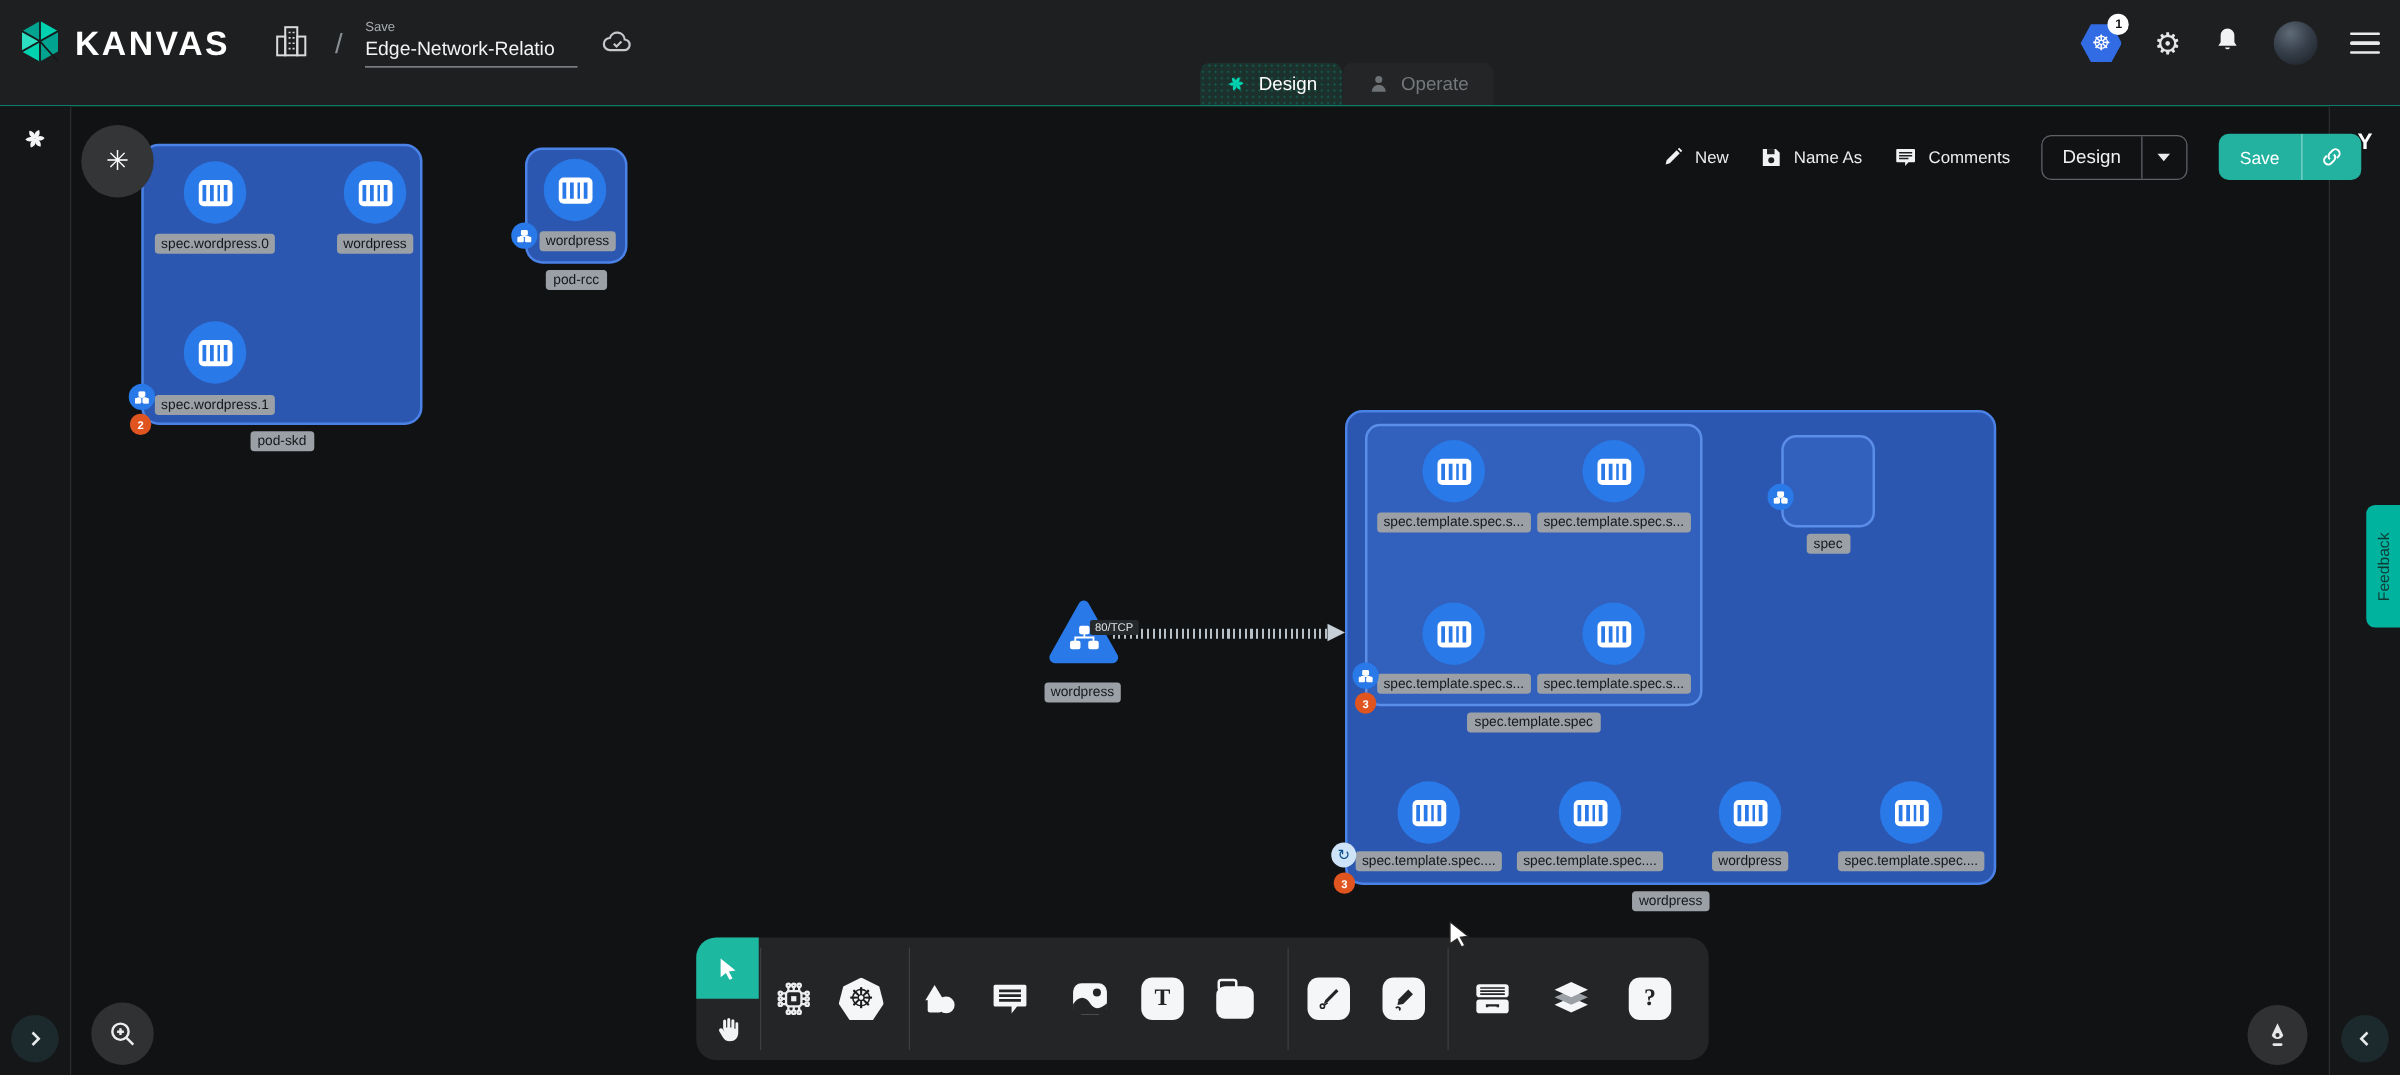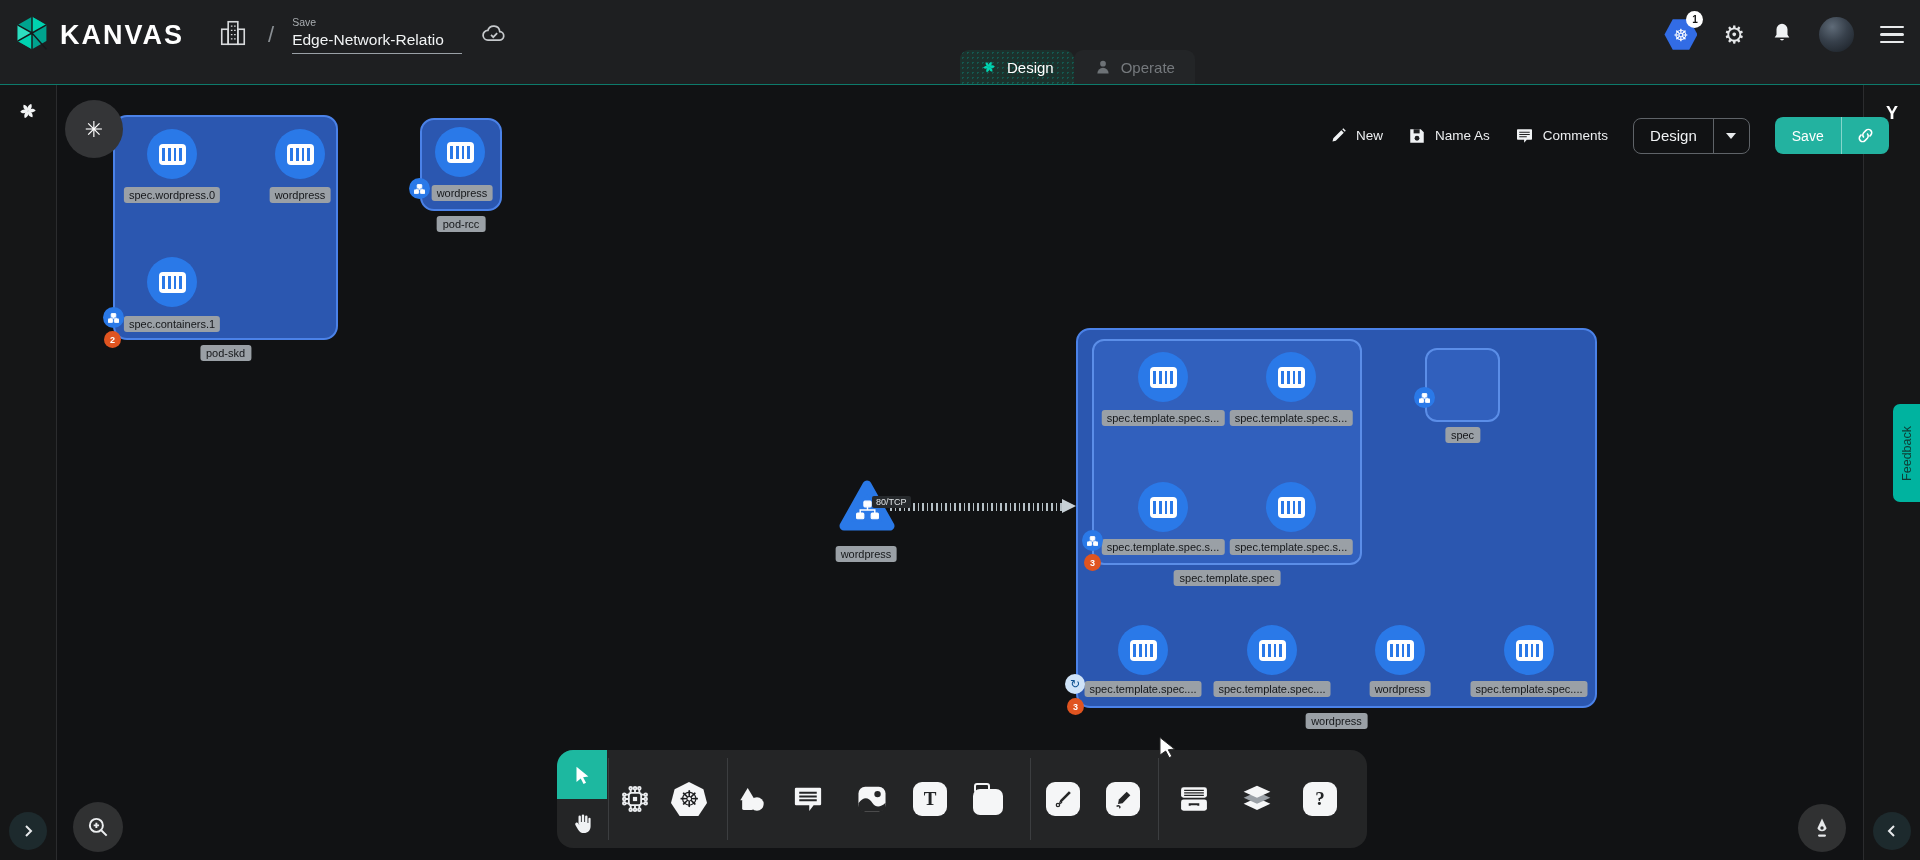--- a/index.html
+++ b/index.html
@@ -42,21 +42,21 @@
   .float-btn { position:absolute; border-radius:50%; background:#303132; display:flex; align-items:center; justify-content:center; }
   .zoom-btn { left:73px; top:717px; width:50px; height:50px; }
   .nib-btn { left:1798px; top:719px; width:48px; height:48px; }
   .gear-circle { left:65px; top:15px; width:58px; height:58px; background:#343537; z-index:8; color:#fff; }
   .gear-circle span { font-size:22px; font-family:"DejaVu Sans", sans-serif; }
 
   .feedback { position:absolute; right:0; top:319px; width:27px; height:98px; background:#00b39f; border-radius:7px 0 0 7px; display:flex; align-items:center; justify-content:center; z-index:9; }
   .feedback span { writing-mode:vertical-rl; transform:rotate(180deg); color:#0e3c34; font-size:12.5px; }
 
   
-  .actions-bar { position:absolute; left:1330px; top:32px; display:flex; align-items:center; gap:25px; }
+  .actions-bar { position:absolute; left:1330px; top:22px; display:flex; align-items:center; gap:25px; }
   .abtn { display:flex; align-items:center; gap:9px; color:#eceef0; font-size:13.5px; }
   .actions-split { display:flex; align-items:center; height:36px; border:1.5px solid #5f6368; border-radius:8px; color:#f0f2f4; overflow:hidden; }
   .actions-split .txt { padding:0 16px; font-size:15px; }
   .actions-split .car { width:36px; height:100%; border-left:1px solid #5f6368; display:flex; align-items:center; justify-content:center; }
   .caret { width:0; height:0; border-left:5.5px solid transparent; border-right:5.5px solid transparent; border-top:6.5px solid #e8eaec; }
   .share-split { display:flex; align-items:center; height:37px; background:#23b2a0; border-radius:8px; overflow:hidden; }
   .share-split .txt { padding:0 17px; color:#fff; font-size:14px; }
   .share-split .lnk { width:48px; height:100%; border-left:1px solid rgba(255,255,255,.45); display:flex; align-items:center; justify-content:center; }
 
   
@@ -251,21 +251,21 @@
         </div>
       <div class="nlabel" style="left:185px; top:70px;">wordpress</div>
       <div class="node" style="left:32px; top:140px;">
           <span class="cont-ic">
             <i></i>
             <i></i>
             <i></i>
             <i></i>
           </span>
         </div>
-      <div class="nlabel" style="left:57px; top:199px;">spec.containers.1</div>
+      <div class="nlabel" style="left:57px; top:199px;">spec.wordpress.1</div>
       <div class="badge-pod" style="left:-12px; top:190px;">
         <svg width="11" height="10" viewBox="0 0 12 10" fill="#fff" stroke="#fff">
             <use href="#podglyph"></use>
           </svg>
       </div>
       <div class="badge-num" style="left:-11px; top:214px;">2</div>
       <div class="glabel-below">pod-skd</div>
     </div>
 
     <div class="group" style="left:420px; top:33px; width:82px; height:93px;">

